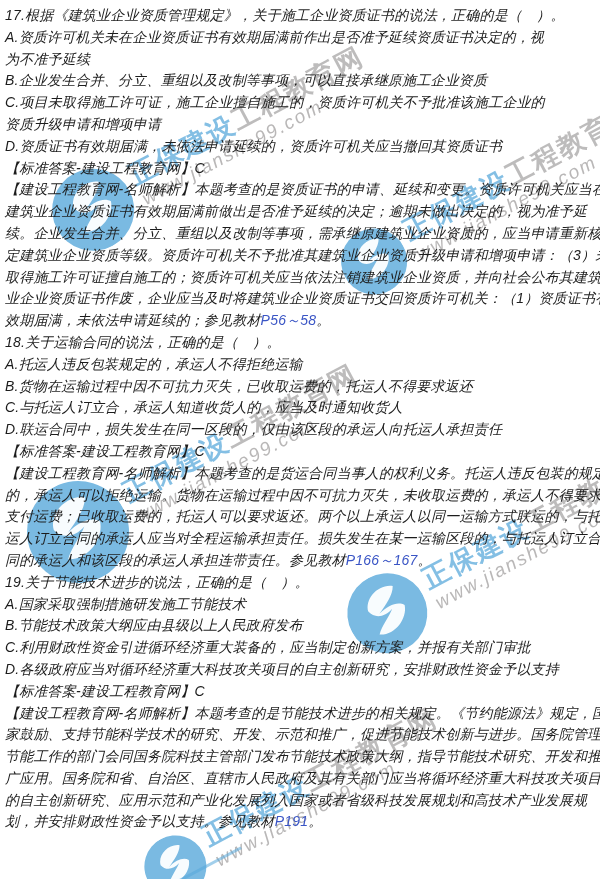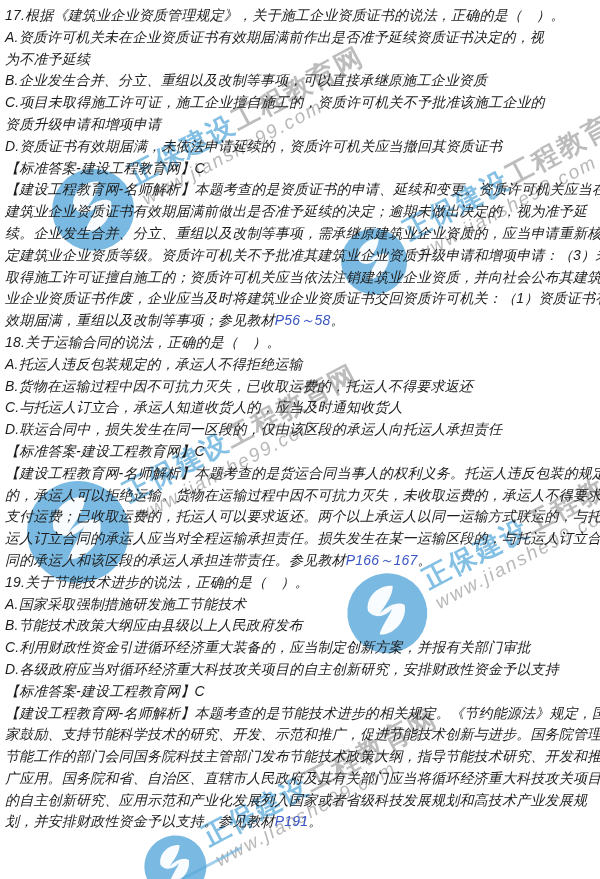--- a/index.html
+++ b/index.html
@@ -129,21 +129,21 @@
     <div class="ln">C.项目未取得施工许可证，施工企业擅自施工的，资质许可机关不予批准该施工企业的</div>
     <div class="ln">资质升级申请和增项申请</div>
     <div class="ln">D.资质证书有效期届满，未依法申请延续的，资质许可机关应当撤回其资质证书</div>
     <div class="ln">【标准答案-建设工程教育网】C</div>
     <div class="ln">【建设工程教育网-名师解析】本题考查的是资质证书的申请、延续和变更。资质许可机关应当在</div>
     <div class="ln">建筑业企业资质证书有效期届满前做出是否准予延续的决定；逾期未做出决定的，视为准予延</div>
     <div class="ln">续。企业发生合并、分立、重组以及改制等事项，需承继原建筑业企业资质的，应当申请重新核</div>
     <div class="ln">定建筑业企业资质等级。资质许可机关不予批准其建筑业企业资质升级申请和增项申请：（3）未</div>
     <div class="ln">取得施工许可证擅自施工的；资质许可机关应当依法注销建筑业企业资质，并向社会公布其建筑</div>
     <div class="ln">业企业资质证书作废，企业应当及时将建筑业企业资质证书交回资质许可机关：（1）资质证书有</div>
-    <div class="ln"><span>效期届满，重组以及改制等事项；参见教材</span><span class="ref">P56～58</span><span>。</span></div>
+    <div class="ln"><span>效期届满，未依法申请延续的；参见教材</span><span class="ref">P56～58</span><span>。</span></div>
   </section>
 
   <section class="qblock">
     <div class="ln">18.关于运输合同的说法，正确的是（　）。</div>
     <div class="ln">A.托运人违反包装规定的，承运人不得拒绝运输</div>
     <div class="ln">B.货物在运输过程中因不可抗力灭失，已收取运费的，托运人不得要求返还</div>
     <div class="ln">C.与托运人订立合，承运人知道收货人的，应当及时通知收货人</div>
     <div class="ln">D.联运合同中，损失发生在同一区段的，仅由该区段的承运人向托运人承担责任</div>
     <div class="ln">【标准答案-建设工程教育网】C</div>
     <div class="ln">【建设工程教育网-名师解析】本题考查的是货运合同当事人的权利义务。托运人违反包装的规定</div>

